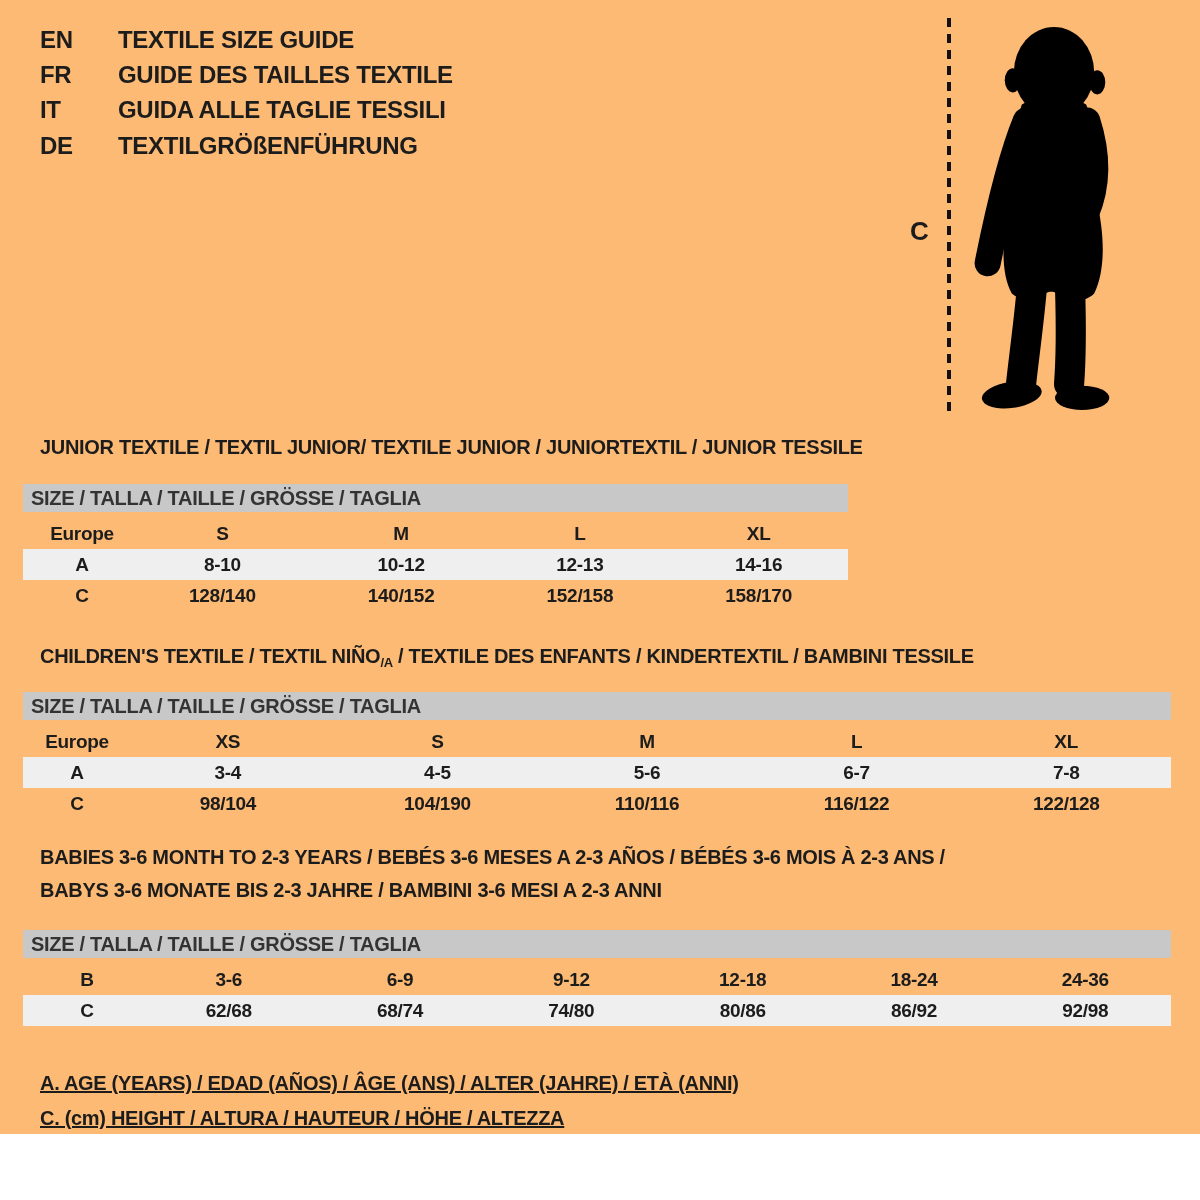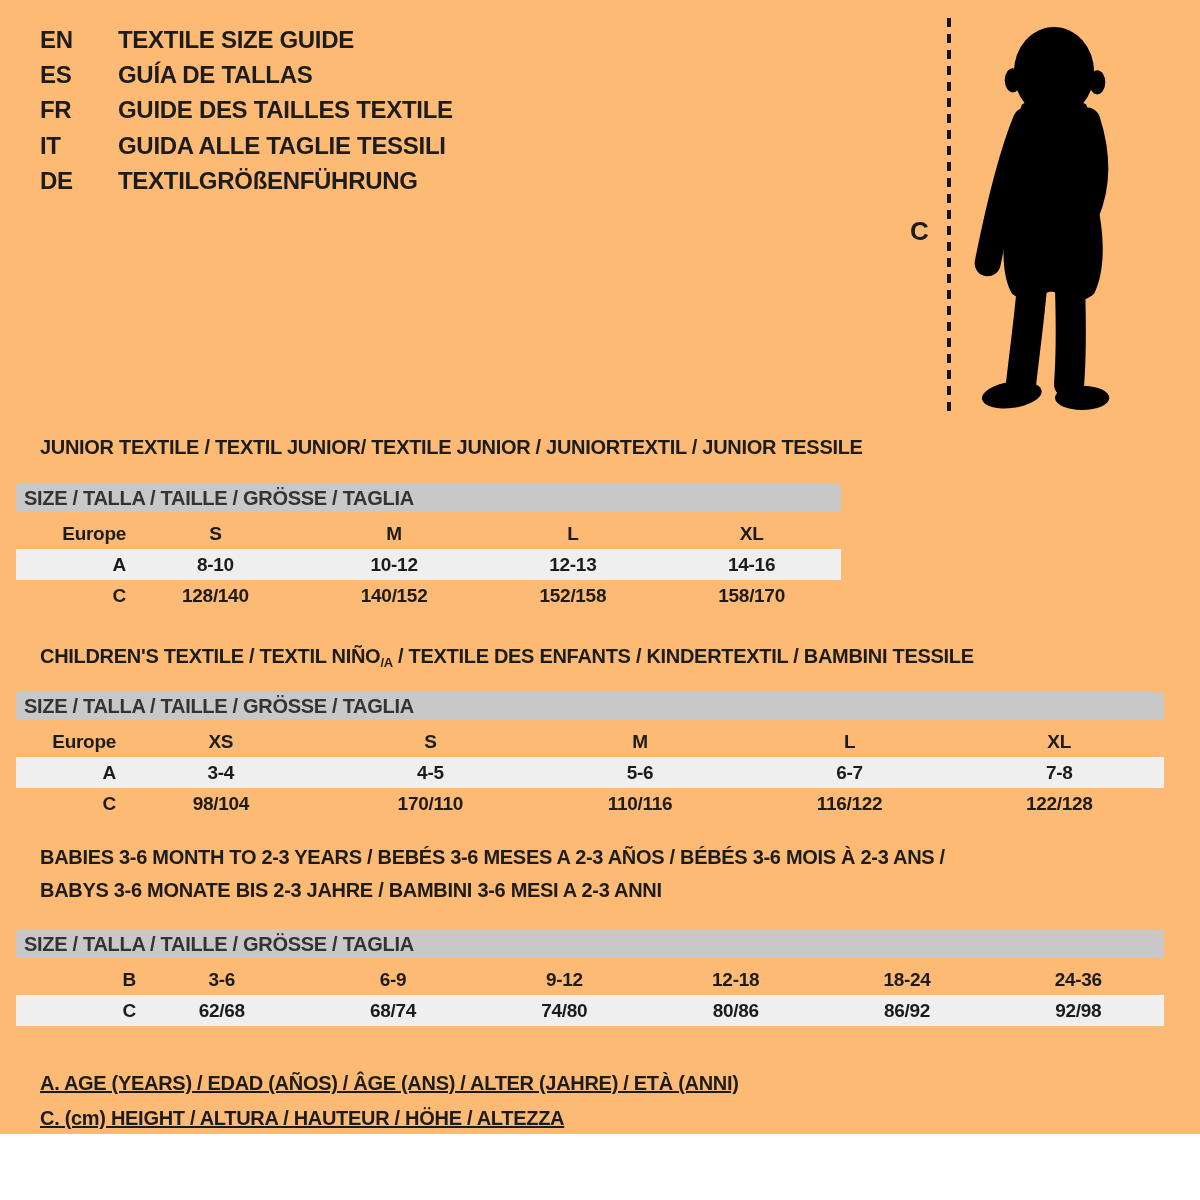--- a/index.html
+++ b/index.html
@@ -26,54 +26,50 @@
 
   
   .sec-title { position:absolute; left:40px; font-size:20px; white-space:nowrap; }
   .title-junior   { top:436px; }
   .title-children { top:645px; }
   .title-babies1  { top:846px; }
   .title-babies2  { top:879px;text-align:right; }
   .sub { font-size:13px; vertical-align:-4px; }
 
   
-  .size-table { position:absolute; left:16px; }
+  .size-table { position:absolute; left:23px; }
   .t-junior   { top:484px; width:825px; }
   .t-children { top:692px; width:1148px; }
   .t-babies   { top:930px; width:1148px; }
   .thead {
     height:28px; background:#c8c8c8; display:flex; align-items:center;
     padding-left:8px; font-size:20px; color:#333333; margin-bottom:6px;
     white-space:nowrap;
   }
   .trow { display:grid; height:31px; align-items:center; font-size:19px; }
   .g-junior   { grid-template-columns:110px repeat(4,1fr); }
   .g-children { grid-template-columns:100px repeat(5,1fr); }
   .g-babies   { grid-template-columns:120px repeat(6,1fr); }
   .trow > span { text-align:center; }
-  .trow > .lbl { text-align:right; padding-left:8px; }
+  .trow > .lbl { text-align:center; padding-left:8px; }
   .alt { background:#efefef; }
 
   
   .legend { position:absolute; left:40px; top:1066px; font-size:20px;text-decoration:underline; }
   .legend-line { height:35px; display:flex; align-items:center; white-space:nowrap; }
 </style>
 </head>
 <body>
 
 <div class="page">
 
   <div class="langs">
     <div class="lang-line">
       <span class="lang-code">EN</span>
       <span class="lang-title">TEXTILE SIZE GUIDE</span>
-    </div>
-    <div class="lang-line">
-      <span class="lang-code">ES</span>
-      <span class="lang-title">GUÍA DE TALLAS</span>
     </div>
     <div class="lang-line">
       <span class="lang-code">FR</span>
       <span class="lang-title">GUIDE DES TAILLES TEXTILE</span>
     </div>
     <div class="lang-line">
       <span class="lang-code">IT</span>
       <span class="lang-title">GUIDA ALLE TAGLIE TESSILI</span>
     </div>
     <div class="lang-line">
@@ -147,21 +143,21 @@
       <span class="lbl">A</span>
       <span>3-4</span>
       <span>4-5</span>
       <span>5-6</span>
       <span>6-7</span>
       <span>7-8</span>
     </div>
     <div class="trow g-children">
       <span class="lbl">C</span>
       <span>98/104</span>
-      <span>170/110</span>
+      <span>104/190</span>
       <span>110/116</span>
       <span>116/122</span>
       <span>122/128</span>
     </div>
   </div>
 
   <div class="sec-title title-babies1">BABIES 3-6 MONTH TO 2-3 YEARS / BEBÉS 3-6 MESES A 2-3 AÑOS / BÉBÉS 3-6 MOIS À 2-3 ANS /</div>
   <div class="sec-title title-babies2">BABYS 3-6 MONATE BIS 2-3 JAHRE / BAMBINI 3-6 MESI A 2-3 ANNI</div>
   <div class="size-table t-babies">
     <div class="thead">

